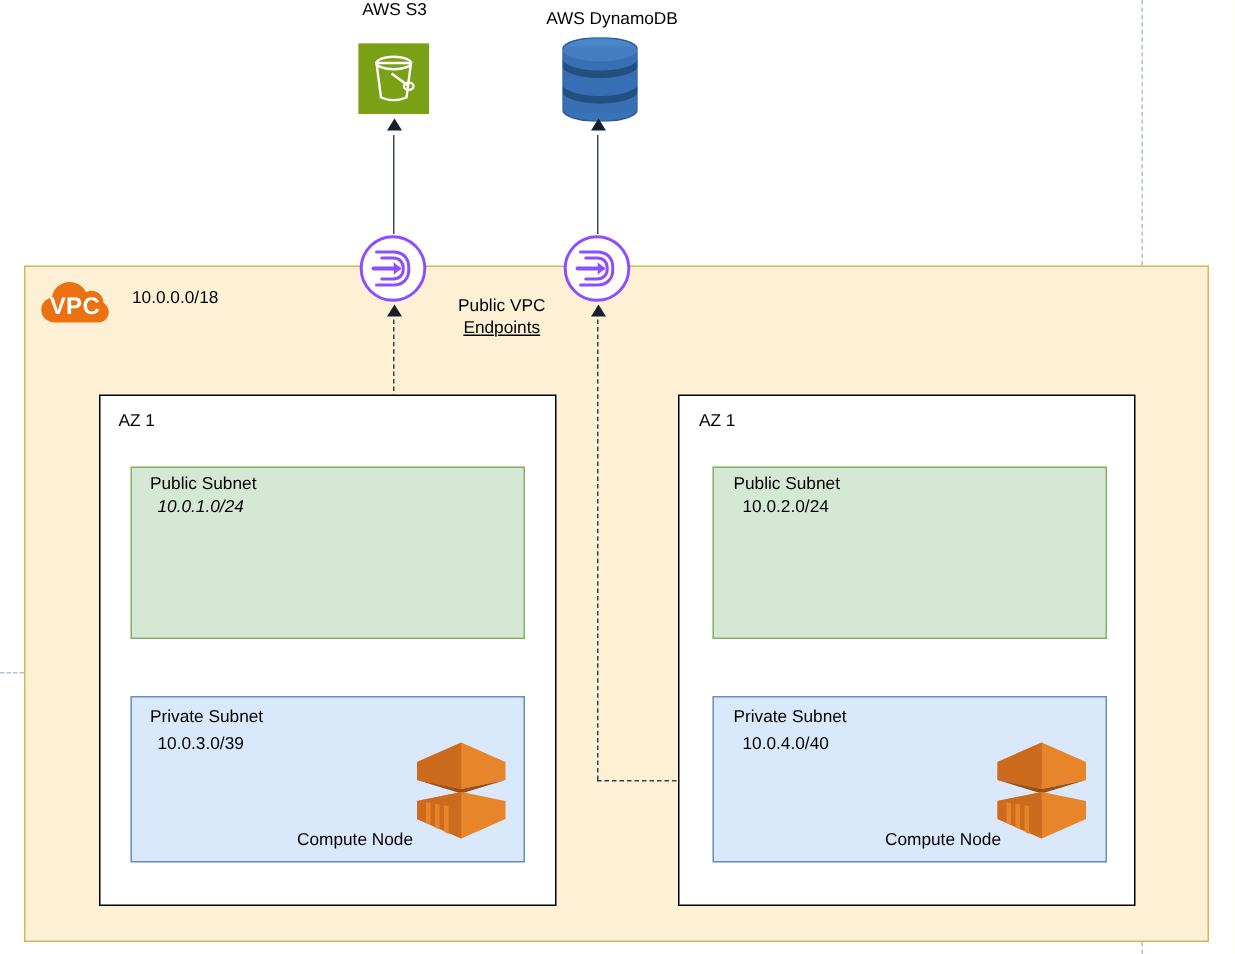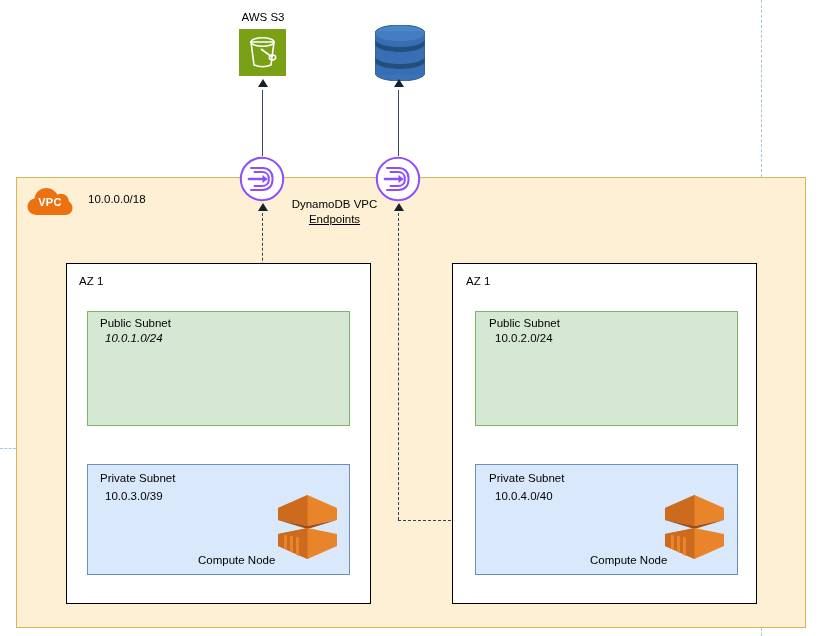--- a/index.html
+++ b/index.html
@@ -98,49 +98,50 @@
   .ddb-icon { position: absolute; }
 
   
   .vpce-icon { position: absolute; }
 
   
   .vpc-cloud { position: absolute; }
   .vpc-cloud-text {
     position: absolute;
     color: #ffffff;
-    font-size: 11px;
+    font-size: 16px;
     font-weight: bold;
     letter-spacing: .3px;
   }
 
   
   .compute-icon { position: absolute; }
 </style>
 </head>
 <body>
 
 <div id="canvas">
 
   <div class="guide-v" style="left:761px; top:0px; height:177px;"></div>
   <div class="guide-v" style="left:761px; top:628px; height:8px;"></div>
   <div class="guide-h" style="left:0px; top:448px; width:16px;"></div>
 
-  <div class="lbl center" style="left:203px; top:10px; width:120px;">AWS S3</div>
+  <div class="lbl center" style="left:203px; top:0; width:120px;">AWS S3</div>
 
   <div class="s3-icon" style="left:239px; top:29px; width:47px; height:47px;">
     <svg width="47" height="47" viewBox="0 0 47 47" aria-hidden="true">
       <rect x="0" y="0" width="47" height="47" fill="#7aa116"></rect>
       <path d="M12 13 L15 36 Q23.5 39.5 32 36 L35 13 Z" fill="none" stroke="#ffffff" stroke-width="1.6"></path>
       <ellipse cx="23.5" cy="13" rx="11.5" ry="4.2" fill="none" stroke="#ffffff" stroke-width="1.6"></ellipse>
       <path d="M22 20 L33 28" stroke="#ffffff" stroke-width="1.6" fill="none"></path>
       <ellipse cx="33.5" cy="28.5" rx="3.2" ry="2.4" fill="none" stroke="#ffffff" stroke-width="1.5"></ellipse>
     </svg>
   </div>
 
+  <div class="lbl center" style="left:338px; top:6px; width:140px;">AWS DynamoDB</div>
 
   <div class="ddb-icon" style="left:375px; top:25px; width:50px; height:56px;">
     <svg width="50" height="56" viewBox="0 0 50 56" aria-hidden="true">
       <path d="M25 0 C38.8 0 50 3.6 50 8 L50 48 C50 52.4 38.8 56 25 56
                C11.2 56 0 52.4 0 48 L0 8 C0 3.6 11.2 0 25 0 Z" fill="#3b73b9"></path>
       <ellipse cx="25" cy="8" rx="25" ry="8" fill="#4a86c8"></ellipse>
       <path d="M0 14 C0 18.4 11.2 22 25 22 C38.8 22 50 18.4 50 14
                L50 19 C50 23.4 38.8 27 25 27 C11.2 27 0 23.4 0 19 Z" fill="#1f4e79"></path>
       <path d="M0 31 C0 35.4 11.2 39 25 39 C38.8 39 50 35.4 50 31
                L50 36 C50 40.4 38.8 44 25 44 C11.2 44 0 40.4 0 36 Z" fill="#1f4e79"></path>
@@ -187,21 +188,21 @@
       <circle cx="23" cy="23" r="21.2" fill="#ffffff" stroke="#8c4fff" stroke-width="2"></circle>
       <path d="M12 12 L23.5 12 C29.5 12 33.5 16 33.5 22 L33.5 24
                C33.5 30 29.5 34 23.5 34 L12 34" fill="none" stroke="#8c4fff" stroke-width="2" stroke-linecap="round"></path>
       <path d="M15.5 16 L23 16 C27.4 16 29.8 19 29.8 22.3 L29.8 23.7
                C29.8 27 27.4 30 23 30 L15.5 30" fill="none" stroke="#8c4fff" stroke-width="2" stroke-linecap="round"></path>
       <path d="M10 23 L27 23" stroke="#8c4fff" stroke-width="2.6" stroke-linecap="round"></path>
       <path d="M23.5 18.8 L28.2 23 L23.5 27.2 Z" fill="#8c4fff"></path>
     </svg>
   </div>
 
-  <div class="lbl center" style="left:287px; top:197px; width:95px;">DynamoDB VPC</div>
+  <div class="lbl center" style="left:287px; top:197px; width:95px;">Public VPC</div>
   <div class="lbl center" style="left:287px; top:212px; width:95px;text-decoration:underline;">Endpoints</div>
 
   <div class="arrow-up" style="left:258px; top:203px;"></div>
   <div class="line-dash-v" style="left:262px; top:213px; height:137px;"></div>
   <div class="line-dash-h" style="left:262px; top:350px; width:46px;"></div>
   <div class="line-dash-v" style="left:307px; top:350px; height:152px;"></div>
 
   <div class="arrow-up" style="left:394px; top:203px;"></div>
   <div class="line-dash-v" style="left:398px; top:213px; height:307px;"></div>
   <div class="line-dash-h" style="left:398px; top:520px; width:288px;"></div>

